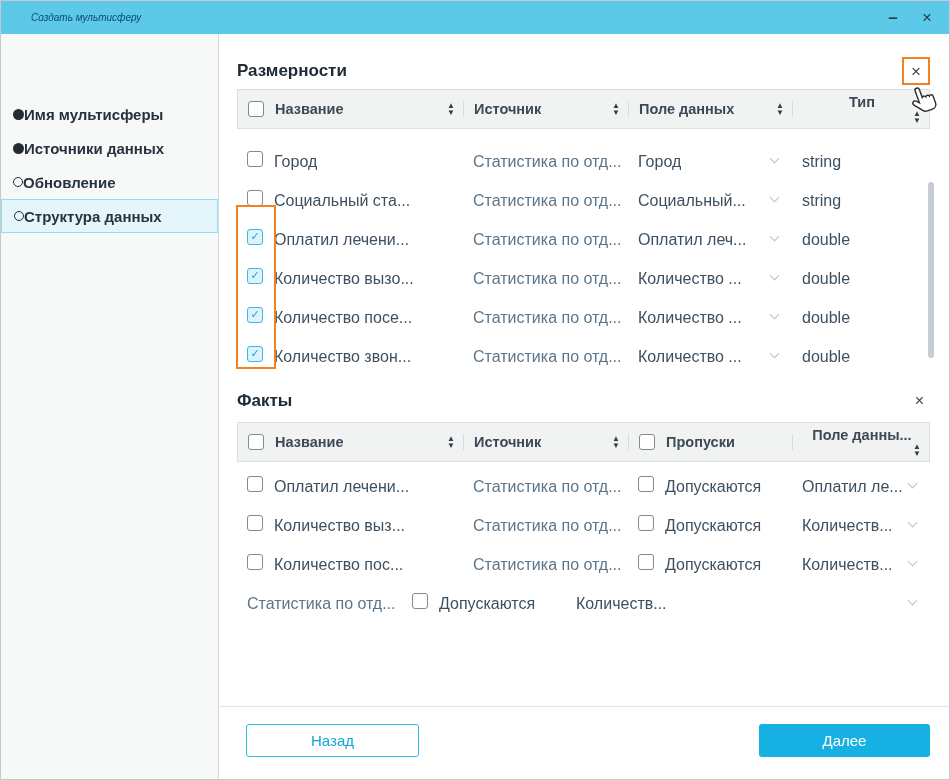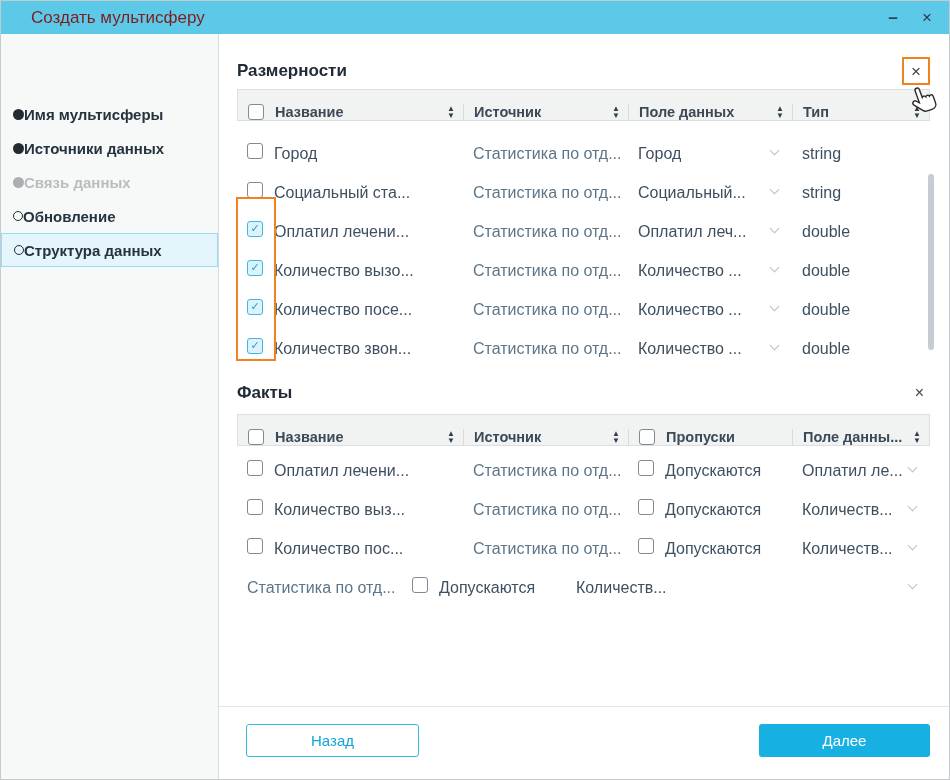--- a/index.html
+++ b/index.html
@@ -2,21 +2,21 @@
 <html><head>
 <meta charset="utf-8">
 <style>
   html,body{margin:0;padding:0;background:#9aa0a6;}
   *{box-sizing:border-box;font-family:"Liberation Sans","DejaVu Sans",sans-serif;}
   .window{width:950px;height:780px;background:#ffffff;position:relative;overflow:hidden;
           border:1px solid #c7cacc;display:flex;flex-direction:column;}
   
   .titlebar{height:33px;background:#5cc9e9;display:flex;align-items:center;
             padding:0 12px 0 30px;flex:0 0 auto;}
-  .titlebar .title{font-size:17px;color:#7f1d1d;}
+  .titlebar .title{font-size:10px;color:#0c4a6e;font-style:italic;}
   .win-controls{margin-left:auto;display:flex;align-items:center;gap:14px;}
   .win-btn{color:#2c3d4d;font-size:17px;line-height:1;cursor:default;width:20px;text-align:center;}
   .win-btn.min{font-weight:bold;letter-spacing:0;}
   
   .body{flex:1;display:flex;min-height:0;}
   .sidebar{width:218px;background:#f7f8f8;border-right:1px solid #d8dbdd;padding-top:63px;flex:0 0 auto;}
   .side-item{height:34px;display:flex;align-items:center;padding:0 12px;gap:0;}
   .side-item .label{font-size:15px;font-weight:600;color:#26333e;white-space:nowrap;}
   .dot{width:11px;height:11px;border-radius:50%;flex:0 0 auto;}
   .side-item.done .dot{background:#242c33;}
@@ -29,24 +29,24 @@
   .content{flex:1;padding:0 19px 0 18px;display:flex;flex-direction:column;position:relative;}
   .section-head{display:flex;align-items:center;justify-content:space-between;position:relative;}
   .sh1{margin-top:22px;height:30px;}
   .sh2{margin-top:13px;height:30px;margin-bottom:0;}
   .section-title{font-size:17px;font-weight:600;color:#202b36;}
   .close-x{font-size:17px;color:#3a4650;line-height:1;cursor:default;}
   .close-box{width:28px;height:28px;border:2px solid #f0831f;display:flex;align-items:center;
              justify-content:center;background:#fff;}
   .facts-x{margin-right:6px;font-size:16px;}
   
-  .thead{display:flex;height:32px;background:#f1f2f2;border:1px solid #dcdfe1;align-items:flex-end;}
+  .thead{display:flex;height:40px;background:#f1f2f2;border:1px solid #dcdfe1;align-items:center;}
   .th{display:flex;align-items:center;padding:0 8px 0 10px;font-size:14.5px;font-weight:600;
       color:#3c4a57;border-right:1px solid #d8dbde;}
-  .th:last-child{border-right:none;}
+  .th:last-child{border-right:none;flex-direction:column;}
   .c1{width:226px;flex:0 0 auto;}
   .c2{width:165px;flex:0 0 auto;}
   .c3{width:164px;flex:0 0 auto;}
   .c4{flex:1;min-width:0;}
   .sort{display:inline-flex;flex-direction:column;align-items:center;margin-left:auto;
         color:#2f3e4e;font-size:8px;line-height:7px;cursor:default;}
   .cb{width:16px;height:16px;border:1.6px solid #808a94;border-radius:3px;background:#fff;
       display:inline-flex;align-items:center;justify-content:center;flex:0 0 auto;cursor:default;}
   .cb.checked{border-color:#3bb8e3;background:#ddf3fb;}
   .cb.checked::after{content:"✓";font-size:11px;font-weight:bold;color:#189fd0;}
@@ -93,24 +93,20 @@
       <div class="side-item done">
         <span class="dot"></span>
         <span class="label">Имя мультисферы</span>
       </div>
 
       <div class="side-item done">
         <span class="dot"></span>
         <span class="label">Источники данных</span>
       </div>
 
-      <div class="side-item disabled">
-        <span class="dot"></span>
-        <span class="label">Связь данных</span>
-      </div>
 
       <div class="side-item pending">
         <span class="dot"></span>
         <span class="label">Обновление</span>
       </div>
 
       <div class="side-item active">
         <span class="dot"></span>
         <span class="label">Структура данных</span>
       </div>

